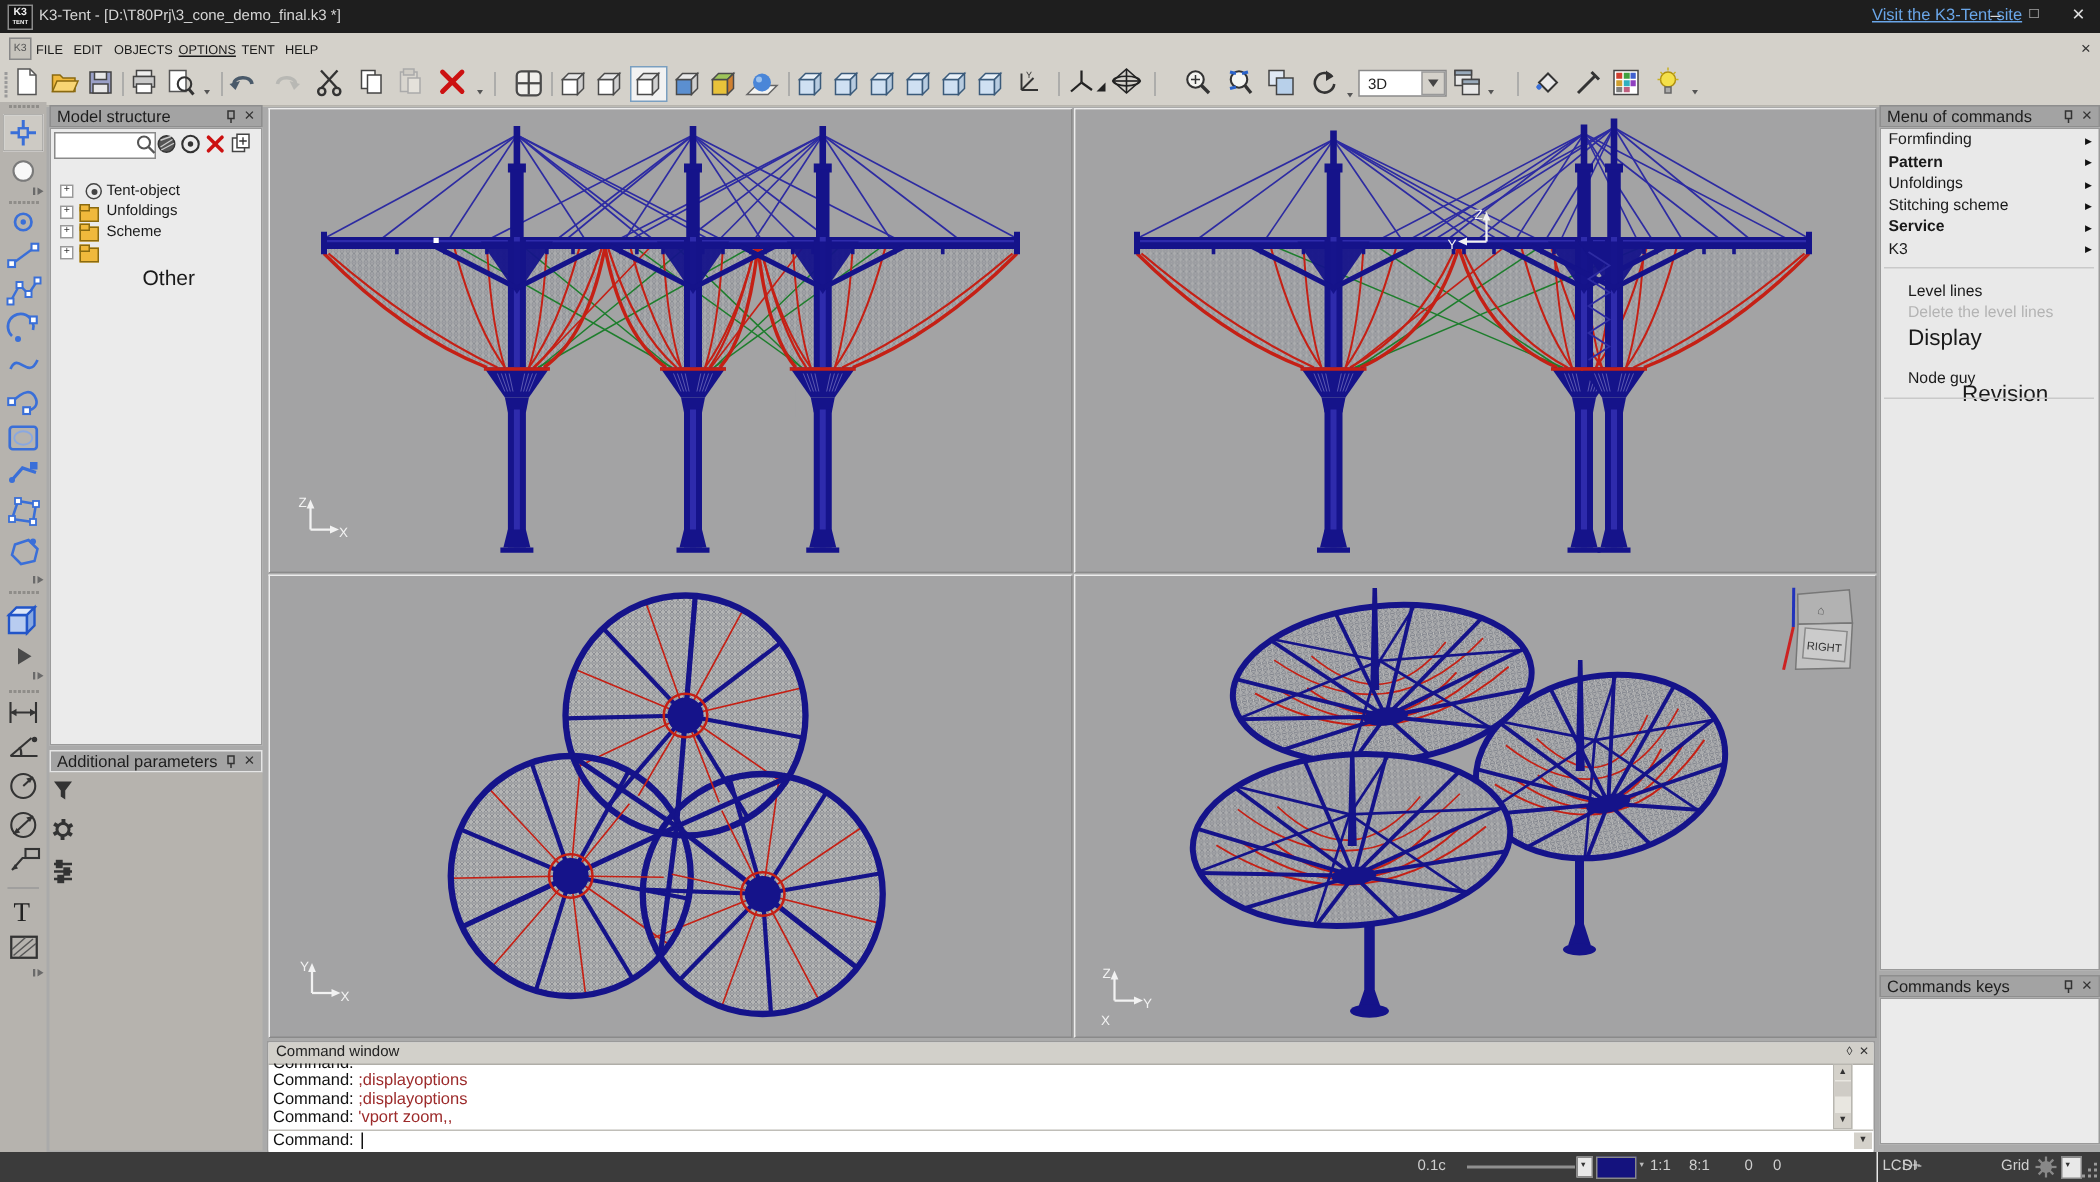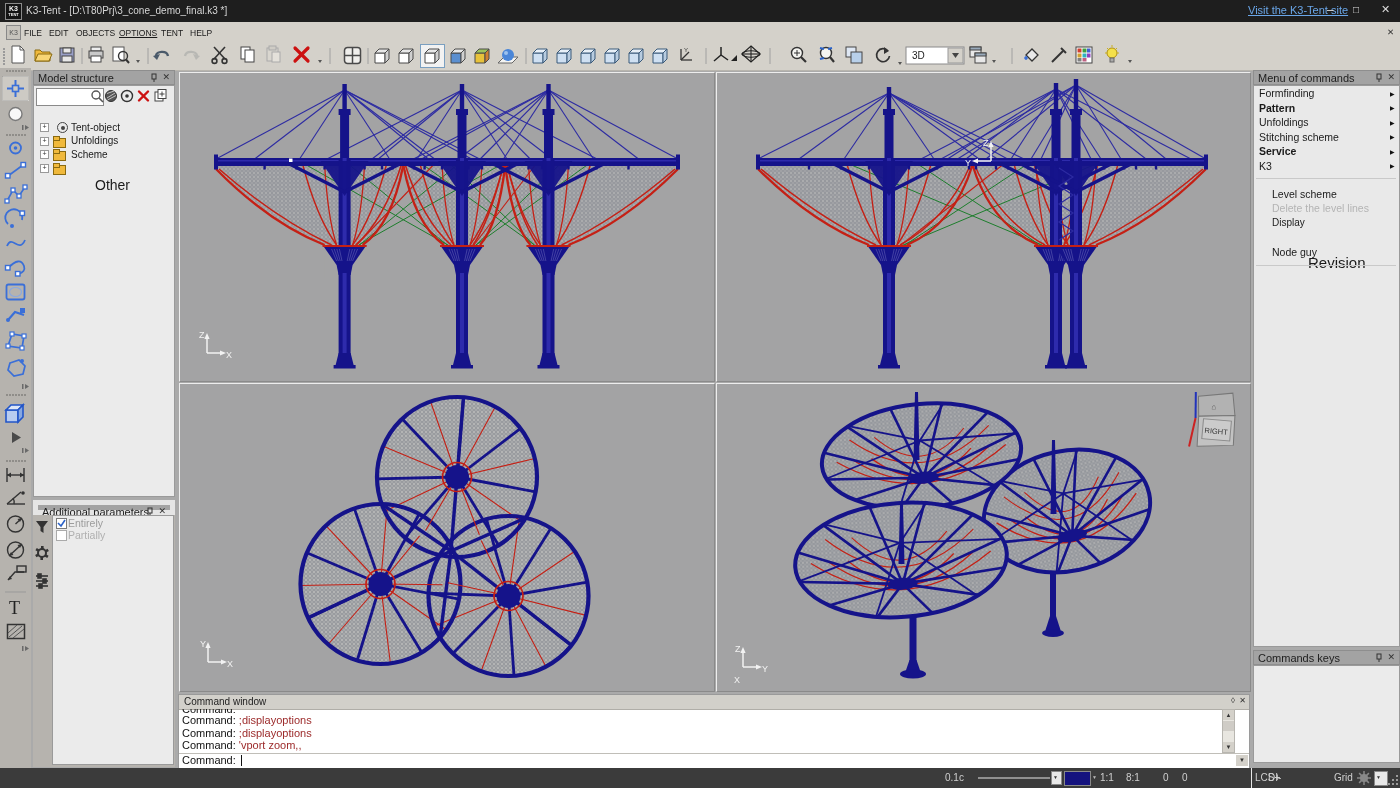--- a/index.html
+++ b/index.html
@@ -427,21 +427,21 @@
           <span style="position:absolute;left:33px;top:0.5px;font-size:10px;color:#1a1a1a;">Scheme</span>
       </div>
       <div style="position:absolute;left:4px;top:75.5px;height:13px;width:130px;">
           <span style="position:absolute;left:2px;top:2px;width:7px;height:7px;border:1px solid #999;background:#fff;font-size:7px;line-height:6px;text-align:center;color:#333;">+</span>
           <span style="position:absolute;left:15px;top:3px;width:11px;height:8px;background:#f0b93c;border:1px solid #8a6a10;"></span>
         <span style="position:absolute;left:15px;top:1px;width:5px;height:3px;background:#f0b93c;border:1px solid #8a6a10;"></span>
           <span style="position:absolute;left:33px;top:15px;font-size:14px;color:#1a1a1a;margin-left:24px;">Other</span>
       </div>
 </div>
 
-<div style="position:absolute;left:33px;top:500px;width:142px;height:15px;background:#a3a3a3;border:5px solid #e5e5e5;box-sizing:border-box;">
+<div style="position:absolute;left:33px;top:500px;width:142px;height:15px;background:#a3a3a3;border:1px solid #e5e5e5;box-sizing:border-box;">
     <span style="position:absolute;left:4px;top:1px;font-size:11px;color:#1d1d1d;">Additional parameters</span>
     <svg width="8" height="10" style="position:absolute;right:16px;top:2px;">
         <rect x="2" y="1" width="4" height="5" fill="none" stroke="#333"></rect>
         <line x1="4" y1="6" x2="4" y2="9" stroke="#333"></line>
       </svg>
     <span style="position:absolute;right:4px;top:1px;font-size:9px;color:#333;">✕</span>
     </div>
 <div style="position:absolute;left:33px;top:515px;width:142px;height:252px;background:#b6b3ae;">
   <div style="position:absolute;left:1px;top:2px;width:17px;height:248px;"><svg width="16" height="90" viewBox="0 0 16 90" style="">
           <path d="M2 4 H14 L9.5 10 V16 L6.5 14 V10 Z" fill="#333"></path>
@@ -456,29 +456,20 @@
           </g>
           <g transform="translate(0,56)" stroke="#333" stroke-width="1.6">
             <line x1="2" y1="3" x2="14" y2="3"></line>
             <line x1="2" y1="8" x2="14" y2="8"></line>
             <line x1="2" y1="13" x2="14" y2="13"></line>
             <rect x="4" y="1" width="3" height="4" fill="#333"></rect>
             <rect x="9" y="6" width="3" height="4" fill="#333"></rect>
             <rect x="5" y="11" width="3" height="4" fill="#333"></rect>
           </g>
         </svg></div>
-  <div style="position:absolute;left:19px;top:0px;width:122px;height:250px;background:#ebebeb;border:1px solid #9a9a9a;box-sizing:border-box;">
-    <span style="position:absolute;left:3px;top:2px;width:9px;height:9px;background:#fff;border:1px solid #7a7a7a;"></span>
-    <svg width="9" height="9" style="position:absolute;left:4px;top:3px;">
-          <path d="M1 4 L4 7 L8 1" stroke="#2a62c8" stroke-width="1.6" fill="none"></path>
-        </svg>
-    <span style="position:absolute;left:15px;top:1px;font-size:10.5px;color:#9c9c9c;">Entirely</span>
-    <span style="position:absolute;left:3px;top:14px;width:9px;height:9px;background:#fff;border:1px solid #aaa;"></span>
-    <span style="position:absolute;left:15px;top:13px;font-size:10.5px;color:#b0b0b0;">Partially</span>
-  </div>
 </div>
 <div style="position:absolute;left:179px;top:72px;width:536px;height:310px;border:1px solid #ededed;border-right-color:#8a8a8a;border-bottom-color:#8a8a8a;box-sizing:border-box;background:#a3a3a4;">
 <svg width="534" height="308" viewBox="0 0 534 308">
         <defs>
           <pattern id="mesh1" width="4" height="4" patternUnits="userSpaceOnUse">
       <rect width="4" height="4" fill="#aaabad"></rect>
       <path d="M0 0 L4 4 M4 0 L0 4 M0 2 H4" stroke="#82858c" stroke-width="0.5" fill="none"></path>
       <circle cx="2" cy="2" r="0.45" fill="#c9c9c6"></circle>
     </pattern>
         </defs>
@@ -1024,23 +1015,23 @@
     <div style="position:absolute;left:1259px;top:101.5px;font-size:10.5px;font-weight:bold;color:#1a1a1a;">Pattern</div>
     <div style="position:absolute;left:1390px;top:104.0px;font-size:6px;color:#111;">▶</div>
     <div style="position:absolute;left:1259px;top:116px;font-size:10.5px;font-weight:normal;color:#1a1a1a;">Unfoldings</div>
     <div style="position:absolute;left:1390px;top:118.5px;font-size:6px;color:#111;">▶</div>
     <div style="position:absolute;left:1259px;top:130.5px;font-size:10.5px;font-weight:normal;color:#1a1a1a;">Stitching scheme</div>
     <div style="position:absolute;left:1390px;top:133.0px;font-size:6px;color:#111;">▶</div>
     <div style="position:absolute;left:1259px;top:145px;font-size:10.5px;font-weight:bold;color:#1a1a1a;">Service</div>
     <div style="position:absolute;left:1390px;top:147.5px;font-size:6px;color:#111;">▶</div>
     <div style="position:absolute;left:1259px;top:159.5px;font-size:10.5px;font-weight:normal;color:#1a1a1a;">K3</div>
     <div style="position:absolute;left:1390px;top:162.0px;font-size:6px;color:#111;">▶</div>
-    <div style="position:absolute;left:1272px;top:187.5px;font-size:10.5px;color:#1a1a1a;">Level scheme</div>
+    <div style="position:absolute;left:1272px;top:187.5px;font-size:10.5px;color:#1a1a1a;">Level lines</div>
     <div style="position:absolute;left:1272px;top:202px;font-size:10.5px;color:#b4b4b4;">Delete the level lines</div>
-    <div style="position:absolute;left:1272px;top:216.5px;font-size:10px;color:#1a1a1a;">Display</div>
+    <div style="position:absolute;left:1272px;top:216.5px;font-size:15px;color:#1a1a1a;">Display</div>
     <div style="position:absolute;left:1308px;top:231px;font-size:15px;color:#1a1a1a;margin-top:23px;">Revision</div>
     <div style="position:absolute;left:1272px;top:245.5px;font-size:10.5px;color:#1a1a1a;">Node guy</div>
     <div style="position:absolute;left:1256px;top:178px;width:140px;height:1px;background:#c9c9c9;"></div>
     <div style="position:absolute;left:1256px;top:265px;width:140px;height:1px;background:#c9c9c9;"></div>
 
 <div style="position:absolute;left:1253px;top:650px;width:147px;height:15px;background:#a3a3a3;border:1px solid #8e8e8e;box-sizing:border-box;">
     <span style="position:absolute;left:4px;top:1px;font-size:11px;color:#1d1d1d;">Commands keys</span>
     <svg width="8" height="10" style="position:absolute;right:16px;top:2px;">
         <rect x="2" y="1" width="4" height="5" fill="none" stroke="#333"></rect>
         <line x1="4" y1="6" x2="4" y2="9" stroke="#333"></line>

